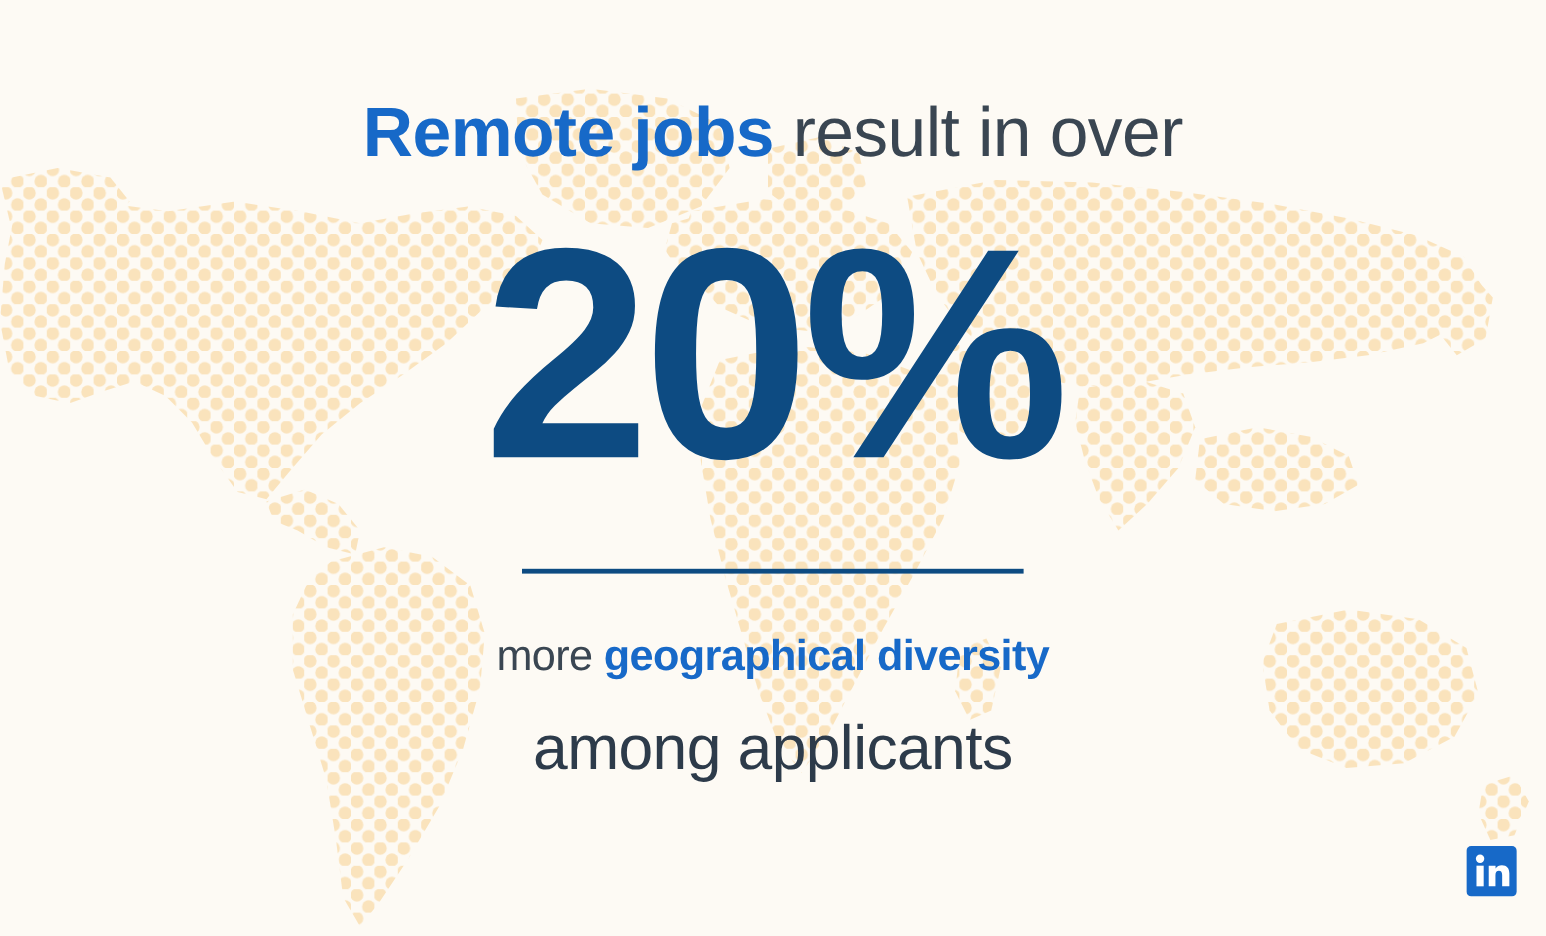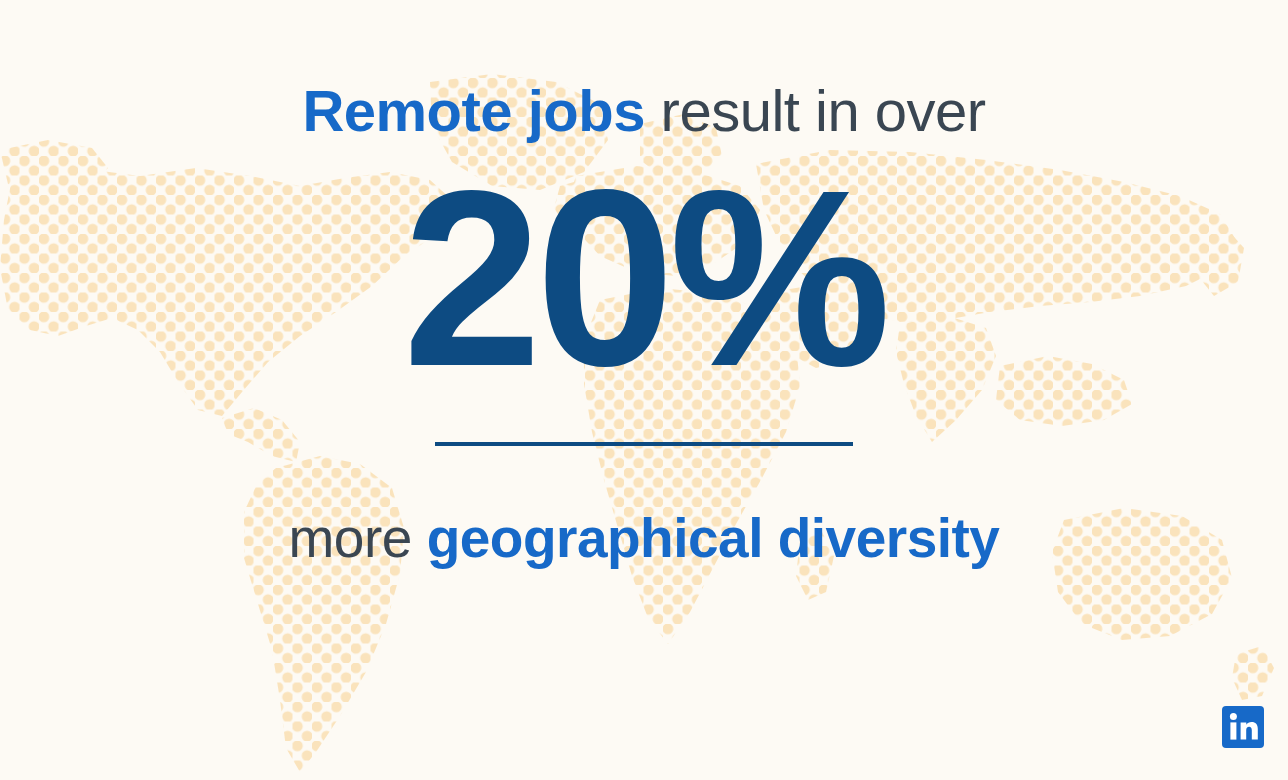--- a/index.html
+++ b/index.html
@@ -33,20 +33,21 @@
   }
 
   
   #content {
     position:absolute;
     inset:0;
     display:flex;
     flex-direction:column;
     align-items:center;
     z-index:5;
+    gap:16px;
   }
 
   .headline {
     margin-top:82px;
     font-size:58px;
     line-height:1.0;
     letter-spacing:-0.5px;
     white-space:nowrap;
     color:#3a4652;
     font-weight:300;
@@ -68,22 +69,22 @@
   }
 
   .rule {
     width:418px;
     height:4px;
     background:#0d4b82;
     margin-top:48px;
   }
 
   .sub1 {
-    margin-top:65px;
-    font-size:55px;
+    margin-top:34px;
+    font-size:36px;
     line-height:1.0;
     color:#3a4652;
     font-weight:300;
     white-space:nowrap;
     letter-spacing:-0.5px;
   }
   .sub1 .accent {
     color:#1769c8;
     font-weight:700;
   }
@@ -211,20 +212,21 @@
     </div>
 
     <div class="bignum">20%</div>
 
     <div class="rule"></div>
 
     <div class="sub1">
       <span>more </span><span class="accent">geographical diversity</span>
     </div>
 
+    <div class="sub2">among applicants</div>
 
   </div>
 
 
   <div id="footer-right">
     <svg width="42" height="42" viewBox="0 0 42 42" xmlns="http://www.w3.org/2000/svg">
       <rect x="0" y="0" width="42" height="42" rx="4" fill="#1769c8"></rect>
       <rect x="8.4" y="16.4" width="6.0" height="17.2" fill="#ffffff"></rect>
       <circle cx="11.4" cy="10.6" r="3.5" fill="#ffffff"></circle>
       <path d="M18.6 16.4 h5.7 v2.4 c1.0,-1.8 3.0,-2.8 5.3,-2.8

